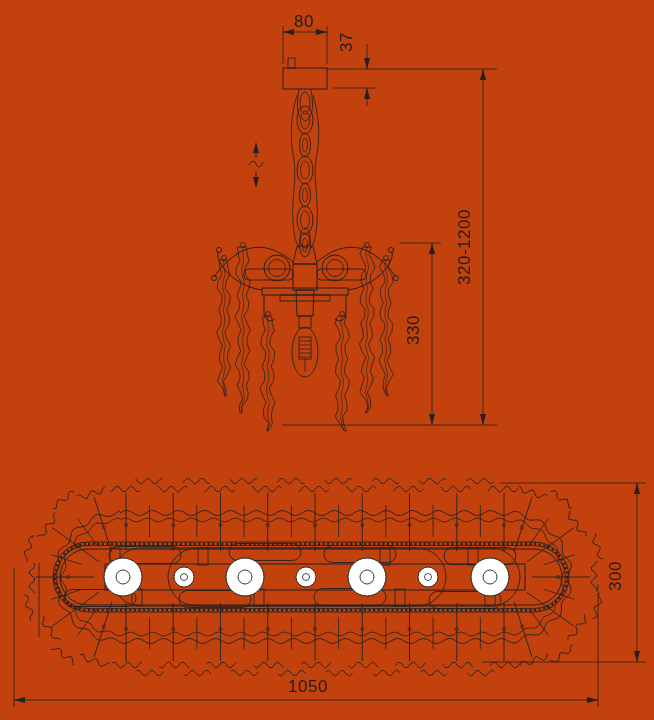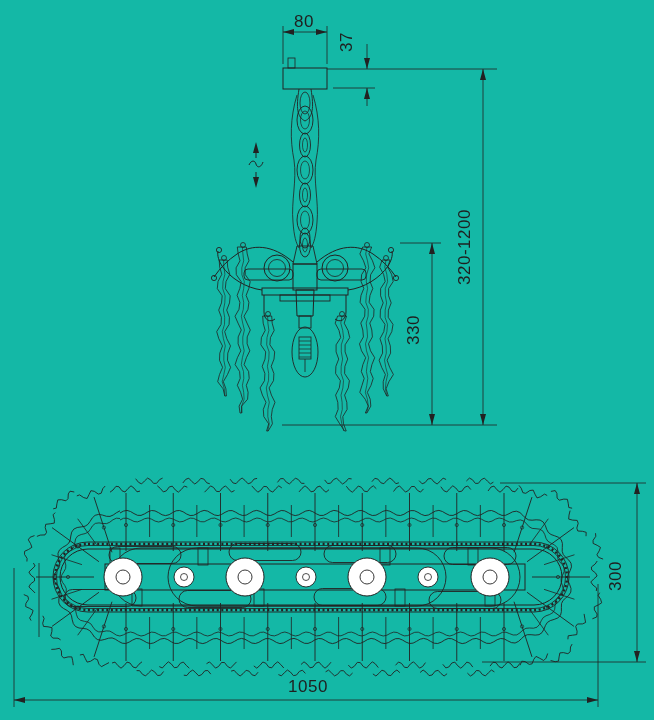--- a/index.html
+++ b/index.html
@@ -1,16 +1,16 @@
 <!DOCTYPE html>
 <html><head>
 <meta charset="utf-8">
 <style>
   html,body{margin:0;padding:0;background:#fff;}
-  .canvas{width:654px;height:720px;background:#14b8a6;position:relative;overflow:hidden;}
+  .canvas{width:654px;height:720px;background:#c2410c;position:relative;overflow:hidden;}
   svg{display:block;}
   text{font-family:"Liberation Sans","DejaVu Sans",sans-serif;fill:#1f1f1f;}
   .dim-label{font-size:17px;letter-spacing:.5px;}
 </style>
 </head>
 <body>
 
 <div class="canvas">
 <svg id="drawing" width="654" height="720" viewBox="0 0 654 720">
   <g id="gen-front">

